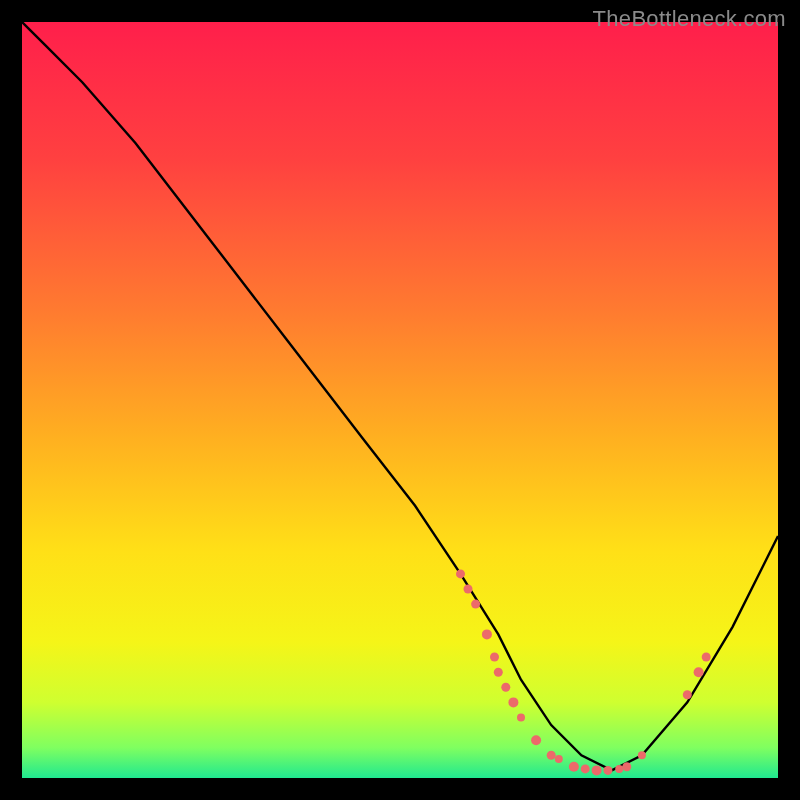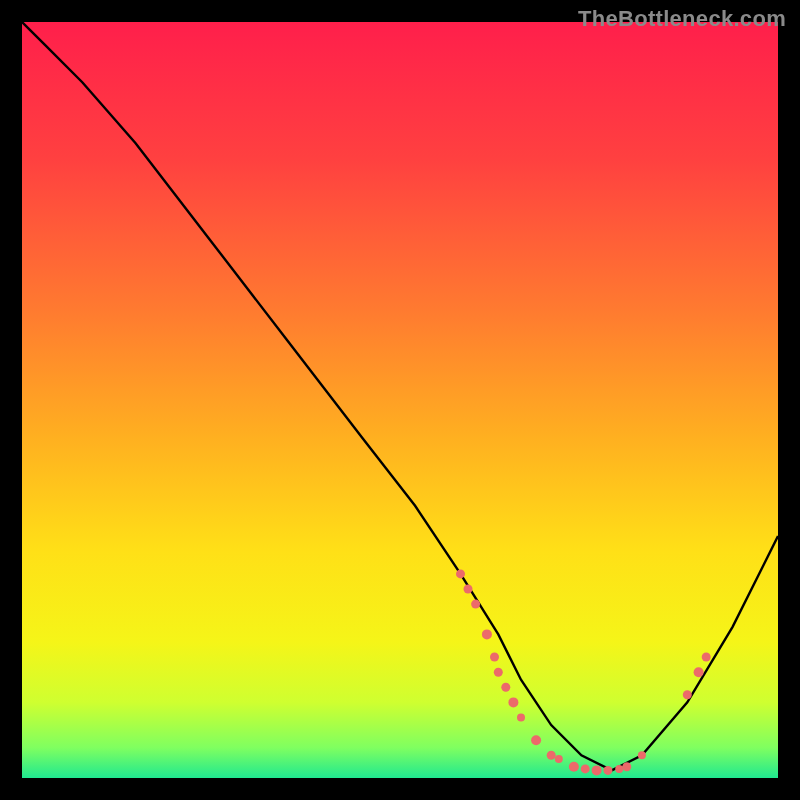--- a/index.html
+++ b/index.html
@@ -1,17 +1,17 @@
 <!DOCTYPE html>
 <html><head>
 <meta charset="utf-8">
 <style>
   * { margin: 0; padding: 0; box-sizing: border-box; }
   body { width: 800px; height: 800px; background: #000; position: relative; font-family: Arial, sans-serif; }
-  .watermark { position: absolute; top: 6px; right: 14px; color: #8a8a8a; font-size: 22px; font-weight: 700; letter-spacing: 0.3px; z-index: 10; }
+  .watermark { position: absolute; top: 6px; right: 14px; color: #8a8a8a; font-size: 22px; font-weight: 400; letter-spacing: 0.3px; z-index: 10; }
   .plot-area { position: absolute; left: 22px; top: 22px; width: 756px; height: 756px; background: #fff; overflow: hidden; }
   .gradient { position: absolute; left: 0; top: 0; width: 100%; height: 100%; }
   svg.curve { position: absolute; left: 0; top: 0; width: 100%; height: 100%; }
 </style>
 </head>
 <body>
 
 <div class="watermark">TheBottleneck.com</div>
 
 <div class="plot-area">

